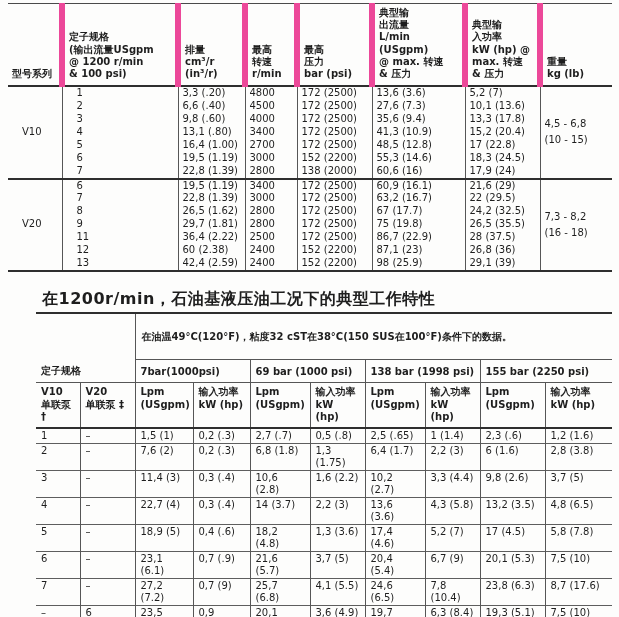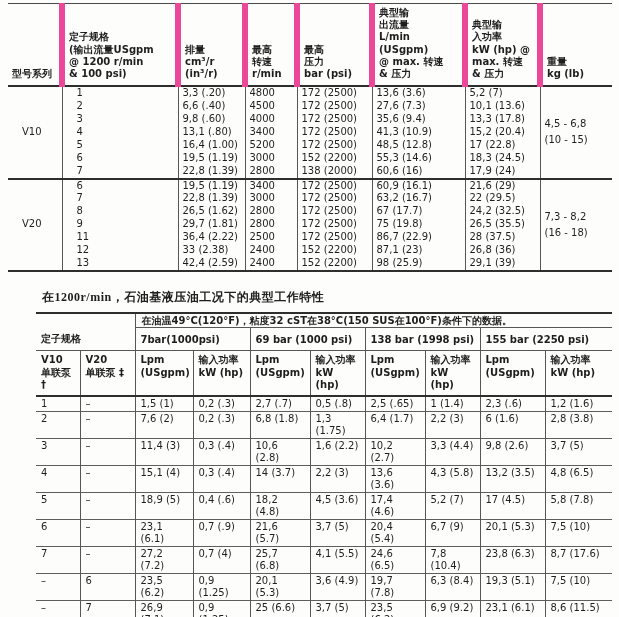--- a/index.html
+++ b/index.html
@@ -39,37 +39,36 @@
   #t1 tbody td.vl{border-left:1px solid #565656;}
   #t1 tbody tr.group-start td{border-top:2px solid #2e2e2e;}
   #t1 td.model-cell{vertical-align:middle;padding-left:26px;}
   #t1 td.weight-cell{vertical-align:middle;line-height:16px;}
   #t1 tbody tr td:first-child{padding-left:14px;}
   #t1 td.model-cell + td{padding-left:14px;}
 
   
   #t2-title{
     position:absolute;left:42px;top:289px;
-    font-size:12px;font-weight:bold;letter-spacing:.5px;
+    font-size:16px;font-weight:bold;letter-spacing:.5px;
     white-space:nowrap;
-    font-family:Liberation Serif, serif;
   }
 
   
   #t2{
     position:absolute;left:36px;top:312px;width:576px;
     font-size:10px;
     border-top:2px solid #2e2e2e;
     border-bottom:2px solid #2e2e2e;
   }
   #t2 .note-row td.blank{border:none;}
   #t2 .note-row td.note{
     border-left:1px solid #565656;
     border-bottom:1px solid #565656;
-    padding:0 6px;line-height:13px;font-weight:bold;
+    padding:16px 6px;line-height:13px;font-weight:bold;
   }
   #t2 .press-row th{
     border-bottom:1px solid #565656;
     padding:3px 5px;font-weight:bold;vertical-align:middle;height:16px;
   }
   #t2 .press-row th.pg{border-left:1px solid #565656;}
   #t2 .sub-row th{
     height:34px;box-sizing:content-box;
     border-bottom:2px solid #2e2e2e;
     padding:3px 5px;line-height:12.5px;font-weight:bold;
@@ -161,21 +160,21 @@
           <td class="vl">4</td>
           <td class="vl">13,1 (.80)</td>
           <td class="vl">3400</td>
           <td class="vl">172 (2500)</td>
           <td class="vl">41,3 (10.9)</td>
           <td class="vl">15,2 (20.4)</td>
         </tr>
         <tr>
           <td class="vl">5</td>
           <td class="vl">16,4 (1.00)</td>
-          <td class="vl">5200</td>
+          <td class="vl">2700</td>
           <td class="vl">172 (2500)</td>
           <td class="vl">48,5 (12.8)</td>
           <td class="vl">17 (22.8)</td>
         </tr>
         <tr>
           <td class="vl">6</td>
           <td class="vl">19,5 (1.19)</td>
           <td class="vl">3000</td>
           <td class="vl">152 (2200)</td>
           <td class="vl">55,3 (14.6)</td>
@@ -227,21 +226,21 @@
         <tr>
           <td class="vl">11</td>
           <td class="vl">36,4 (2.22)</td>
           <td class="vl">2500</td>
           <td class="vl">172 (2500)</td>
           <td class="vl">86,7 (22.9)</td>
           <td class="vl">28 (37.5)</td>
         </tr>
         <tr>
           <td class="vl">12</td>
-          <td class="vl">33 (2.38)</td>
+          <td class="vl">60 (2.38)</td>
           <td class="vl">2400</td>
           <td class="vl">152 (2200)</td>
           <td class="vl">87,1 (23)</td>
           <td class="vl">26,8 (36)</td>
         </tr>
         <tr>
           <td class="vl">13</td>
           <td class="vl">42,4 (2.59)</td>
           <td class="vl">2400</td>
           <td class="vl">152 (2200)</td>
@@ -334,36 +333,36 @@
           <td class="vl">10,6 (2.8)</td>
           <td class="vl">1,6 (2.2)</td>
           <td class="vl">10,2 (2.7)</td>
           <td class="vl">3,3 (4.4)</td>
           <td class="vl">9,8 (2.6)</td>
           <td class="vl">3,7 (5)</td>
         </tr>
         <tr>
           <td>4</td>
           <td class="vl">–</td>
-          <td class="vl">15,1 (4)</td>
+          <td class="vl">22,7 (4)</td>
           <td class="vl">0,3 (.4)</td>
           <td class="vl">14 (3.7)</td>
           <td class="vl">2,2 (3)</td>
           <td class="vl">13,6 (3.6)</td>
           <td class="vl">4,3 (5.8)</td>
           <td class="vl">13,2 (3.5)</td>
           <td class="vl">4,8 (6.5)</td>
         </tr>
         <tr>
           <td>5</td>
           <td class="vl">–</td>
           <td class="vl">18,9 (5)</td>
           <td class="vl">0,4 (.6)</td>
           <td class="vl">18,2 (4.8)</td>
-          <td class="vl">4,5 (3.6)</td>
+          <td class="vl">1,3 (3.6)</td>
           <td class="vl">17,4 (4.6)</td>
           <td class="vl">5,2 (7)</td>
           <td class="vl">17 (4.5)</td>
           <td class="vl">5,8 (7.8)</td>
         </tr>
         <tr>
           <td>6</td>
           <td class="vl">–</td>
           <td class="vl">23,1 (6.1)</td>
           <td class="vl">0,7 (.9)</td>
@@ -371,21 +370,21 @@
           <td class="vl">3,7 (5)</td>
           <td class="vl">20,4 (5.4)</td>
           <td class="vl">6,7 (9)</td>
           <td class="vl">20,1 (5.3)</td>
           <td class="vl">7,5 (10)</td>
         </tr>
         <tr>
           <td>7</td>
           <td class="vl">–</td>
           <td class="vl">27,2 (7.2)</td>
-          <td class="vl">0,7 (4)</td>
+          <td class="vl">0,7 (9)</td>
           <td class="vl">25,7 (6.8)</td>
           <td class="vl">4,1 (5.5)</td>
           <td class="vl">24,6 (6.5)</td>
           <td class="vl">7,8 (10.4)</td>
           <td class="vl">23,8 (6.3)</td>
           <td class="vl">8,7 (17.6)</td>
         </tr>
         <tr>
           <td>–</td>
           <td class="vl">6</td>

